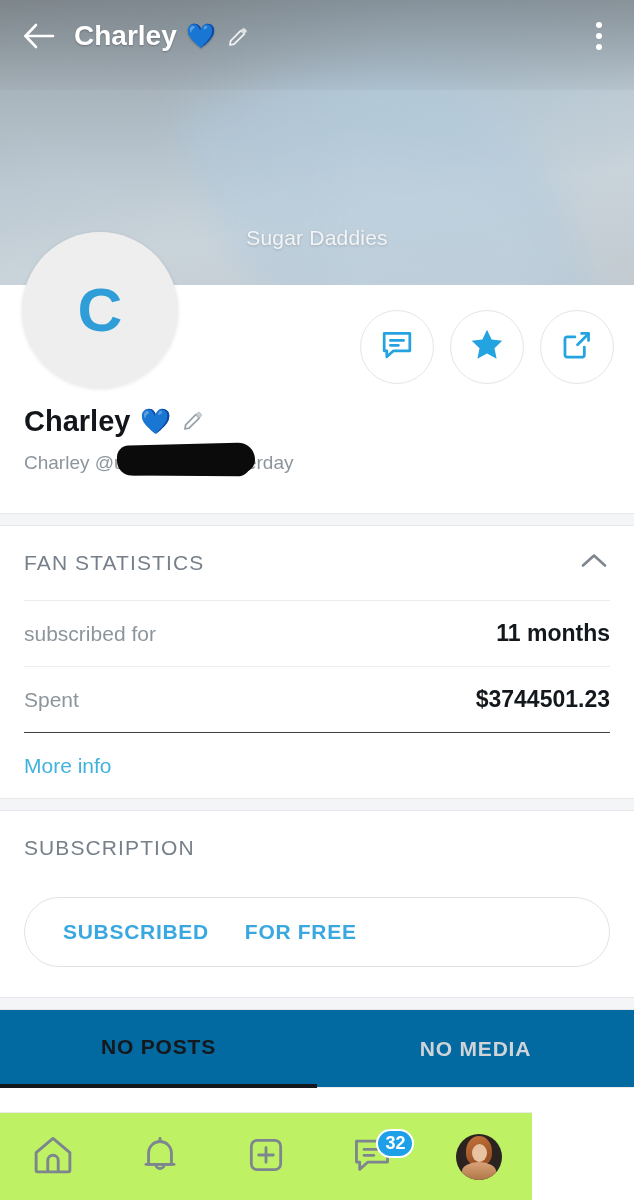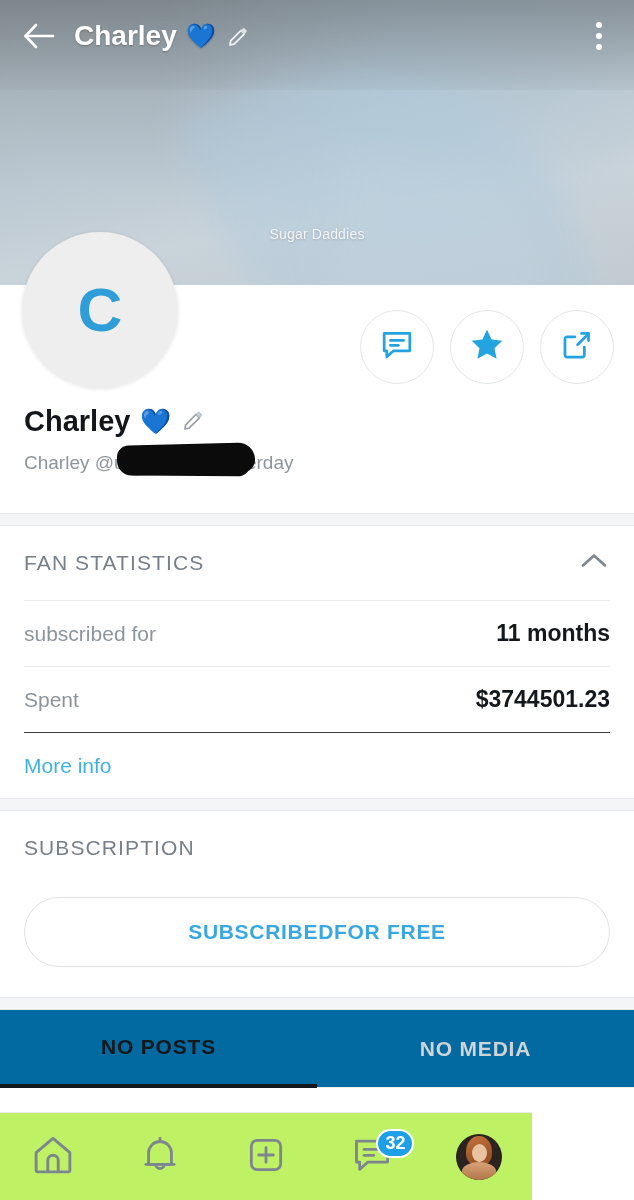--- a/index.html
+++ b/index.html
@@ -74,21 +74,21 @@
     width:34px; height:42px;
     display:flex; flex-direction:column; align-items:center; justify-content:center; gap:5px;
   }
   .kebab i { display:block; width:6px; height:6px; border-radius:50%; background:#ffffff; }
 
   .cover-label {
     position:absolute; left:0; top:226px;
     width:634px;
     text-align:center;
     color:#f2f4f6;
-    font-size:14px;
+    font-size:21px;
     letter-spacing:0.2px;
     text-shadow:0 1px 3px rgba(0,0,0,0.18);
     z-index:5;
   }
 
   
   .avatar {
     position:absolute; left:22px; top:232px;
     width:156px; height:156px;
     border-radius:50%;
@@ -168,22 +168,23 @@
   .stat-value { font-size:23px; color:#13181d; font-weight:bold; }
   .more-info-row { height:66px; display:flex; align-items:center; border-top:1px solid #404040; }
   .more-info { font-size:21px; color:#3fb3dd; }
 
   
   .sub-pill {
     margin:12px 0 30px 0;
     height:70px;
     border:1px solid #dfe3e6;
     border-radius:36px;
-    display:flex; align-items:center; justify-content:center;
+    display:flex; align-items:center; justify-content:flex-start;
     padding:0 38px;
+    gap:36px;
   }
   .pill-left, .pill-right {
     font-size:21px; font-weight:bold; color:#3aa8e0; letter-spacing:0.7px;
   }
 
   
   .tabs { width:634px; display:flex; background:#0369a1; }
   .tab {
     flex:1 1 0;
     height:78px;

